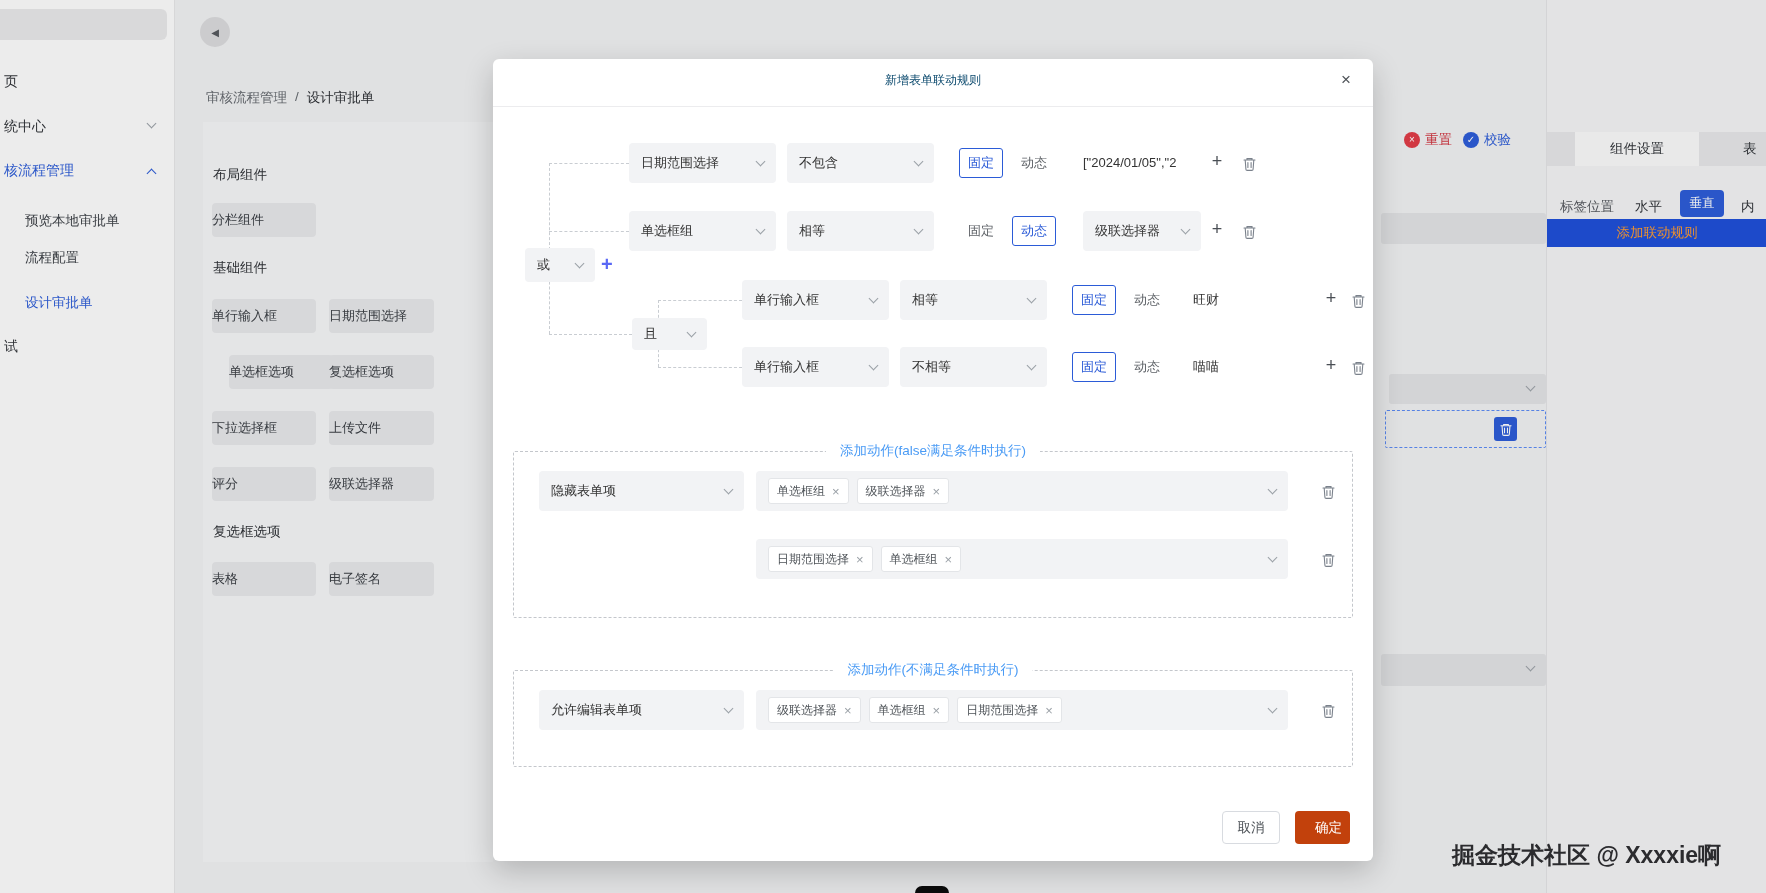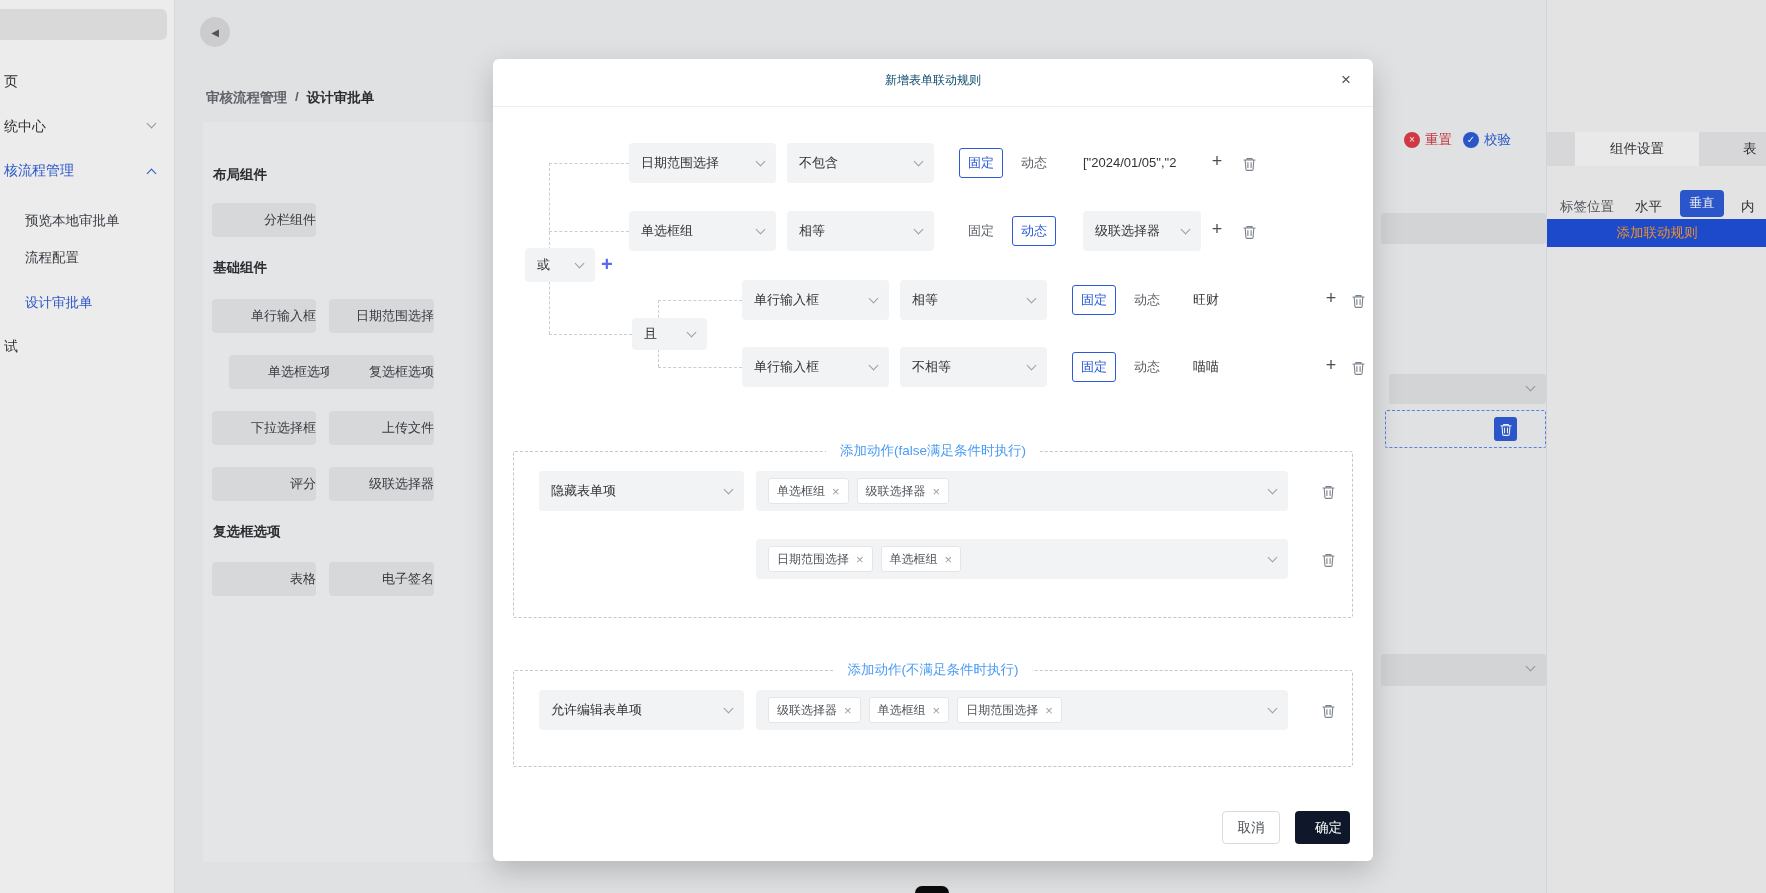--- a/index.html
+++ b/index.html
@@ -15,28 +15,28 @@
   .side-item.active { color:#2b5bd7; }
 
   
   .chev { display:inline-block; width:7px; height:7px; border-right:1.4px solid #9aa0a6; border-bottom:1.4px solid #9aa0a6; transform:rotate(45deg); flex:none; margin-top:-3px; }
   .chev.up { transform:rotate(-135deg); margin-top:4px; }
   .chev.blue { border-color:#2b5bd7; }
   .chev.abs { position:absolute; }
 
   
   .back-circle { position:absolute; left:200px; top:17px; width:30px; height:30px; border-radius:50%; background:#dbdbdd; color:#55585e; font-size:10px; display:flex; align-items:center; justify-content:center; cursor:pointer; z-index:1; }
-  .crumbs { position:absolute; left:206px; top:89px; font-size:13.5px; color:#64686e; z-index:1; display:flex; gap:8px;font-weight:bold; }
+  .crumbs { position:absolute; left:206px; top:89px; font-size:13.5px; color:#64686e; z-index:1; display:flex; gap:8px; }
   .crumbs .last { color:#2a2d32; }
 
   
   .lib { position:absolute; left:203px; top:122px; width:290px; height:740px; background:#f5f6f7; z-index:1; }
   .lib-head { height:34px; line-height:34px; text-align:center; background:#e4e5e8; font-size:14px; color:#33373c; }
-  .lib-label { position:absolute; left:10px; font-size:13.5px; font-weight:700; color:#2b2e33; }
-  .lib-btn { position:absolute; width:104px; height:34px; line-height:34px; text-align:right; background:#e7e8ea; border-radius:4px; font-size:13px; color:#383c42; cursor:pointer; white-space:nowrap; overflow:hidden; }
+  .lib-label { position:absolute; left:10px; font-size:13.5px; font-weight:400; color:#2b2e33; }
+  .lib-btn { position:absolute; width:104px; height:34px; line-height:34px; text-align:left; background:#e7e8ea; border-radius:4px; font-size:13px; color:#383c42; cursor:pointer; white-space:nowrap; overflow:hidden; }
 
   
   .tool { position:absolute; display:flex; align-items:center; gap:5px; font-size:13.5px; z-index:1; cursor:pointer; }
   .tool-ic { width:16px; height:16px; border-radius:50%; color:#fff; font-size:10px; line-height:16px; text-align:center; flex:none; }
   .tool-ic.red { background:#e03a45; }
   .tool-ic.blue { background:#2b5bd7; }
   .tool-txt.red-t { color:#d03540; }
   .tool-txt.blue-t { color:#2b5bd7; }
 
   
@@ -83,21 +83,21 @@
 
   .abox { position:absolute; left:20px; width:840px; border:1px dashed #c4c7cc; border-radius:2px; }
   .abox-title { position:absolute; left:50%; transform:translateX(-50%); background:#fff; padding:0 14px; color:#4a9bf5; font-size:13.5px; line-height:20px; z-index:2; white-space:nowrap; }
   .arow { position:absolute; left:0; width:880px; height:40px; }
   .tags { display:flex; gap:8px; align-items:center; overflow:hidden; }
   .tag { display:inline-flex; align-items:center; gap:7px; height:26px; padding:0 8px; background:#fff; border:1px solid #e3e5e8; border-radius:3px; font-size:12px; color:#4e5358; white-space:nowrap; }
   .tag-x { color:#9aa0a6; font-size:13px; line-height:1; cursor:pointer; }
 
   .btn { position:absolute; height:33px; line-height:33px; text-align:center; border-radius:4px; font-size:13.5px; cursor:pointer; }
   .btn.ghost { background:#fff; border:1px solid #d8dbe0; color:#4e5358; line-height:31px; }
-  .btn.primary { background:#0f172a; color:#fff;padding-left:12px; }
+  .btn.primary { background:#c2410c; color:#fff;padding-left:12px; }
 
   
   .watermark { position:absolute; left:1452px; top:840px; font-size:23px; font-weight:600; color:#2b2b2e; z-index:30; white-space:nowrap; }
   .pill { position:absolute; left:915px; top:886px; width:34px; height:14px; border-radius:7px; background:#0a0a0a; z-index:30; }
 </style>
 </head>
 <body>
 
 <div class="app">
 
@@ -369,14 +369,15 @@
         <svg width="13" height="14" viewBox="0 0 13 14">
             <path d="M1 3h11M4 3V1.6h5V3M2.2 3l.7 9.2c0 .7.6 1.2 1.3 1.2h4.6c.7 0 1.3-.5 1.3-1.2L10.8 3M4.9 5.5v5M8.1 5.5v5" fill="none" stroke="currentColor" stroke-width="1.1" stroke-linecap="round"></path>
           </svg>
       </div>
     </div>
 
     <div class="btn ghost" style="left:729px;top:752px;width:58px">取消</div>
     <div class="btn primary" style="left:802px;top:752px;width:55px">确定</div>
   </div>
 
+  <div class="watermark">掘金技术社区 @ Xxxxie啊</div>
   <div class="pill"></div>
 </div>
 
 </body></html>

